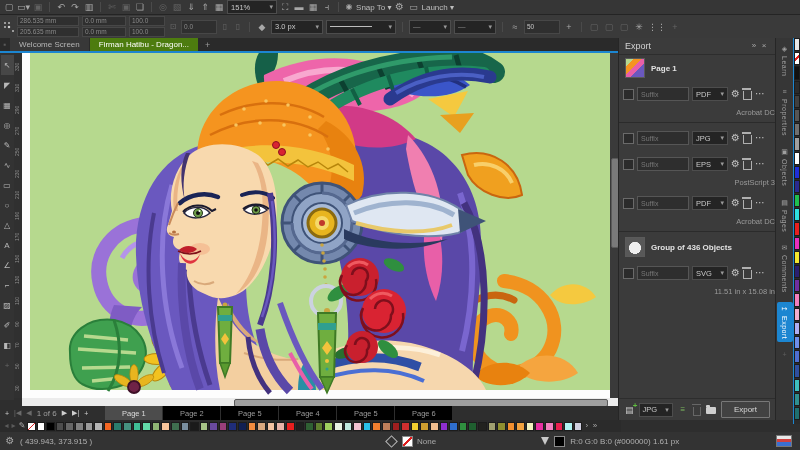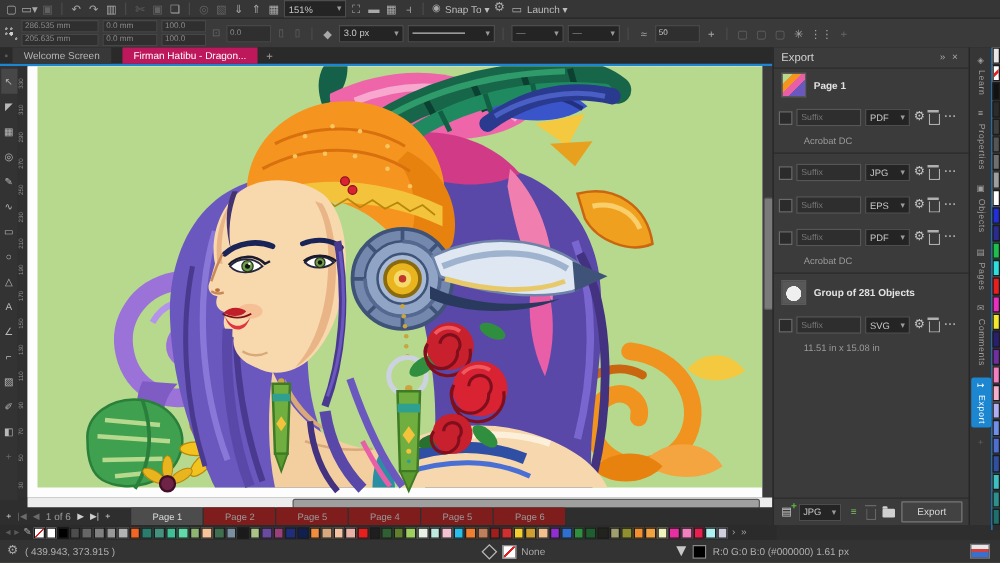--- a/index.html
+++ b/index.html
@@ -27,21 +27,21 @@
   .dotgrid{width:11px;height:11px;background:
      radial-gradient(circle at 2px 2px,#9a9a9a 1px,transparent 1.2px),
      radial-gradient(circle at 6px 2px,#9a9a9a 1px,transparent 1.2px),
      radial-gradient(circle at 2px 6px,#9a9a9a 1px,transparent 1.2px),
      radial-gradient(circle at 6px 6px,#cfcfcf 1.4px,transparent 1.6px),
      radial-gradient(circle at 10px 10px,#9a9a9a 1px,transparent 1.2px);}
   
   #tabbar{left:0;top:38px;width:618px;height:13px;background:#2a2a2a;border-bottom:2px solid #1c86d1;
           display:flex;align-items:stretch;}
   .doctab{display:flex;align-items:center;padding:0 9px;font-size:8px;color:#b5b5b5;background:#383838;margin-right:1px;}
-  .doctab.active{background:#be185d;color:#fff;margin-left:8px;}
+  .doctab.active{background:#4d7c0f;color:#fff;}
   .newtab{display:flex;align-items:center;padding:0 6px;color:#9a9a9a;font-size:9px;}
   
   #hruler{left:22px;top:53px;width:588px;height:7px;background:#303030;border-bottom:1px solid #202020;overflow:hidden;}
   #hruler span{position:absolute;top:0;font-size:5.5px;color:#8f8f8f;line-height:7px;}
   #hruler .unit{color:#9f9f9f;}
   #vruler{left:14px;top:53px;width:8px;height:345px;background:#303030;border-right:1px solid #202020;overflow:hidden;}
   #vruler span{position:absolute;left:0;font-size:5px;color:#8f8f8f;transform:rotate(-90deg);transform-origin:4px 4px;width:14px;}
   
   #toolbox{left:0;top:53px;width:14px;height:345px;background:#333333;display:flex;flex-direction:column;align-items:center;padding-top:2px;}
   .tool{width:13px;height:20px;display:flex;align-items:center;justify-content:center;font-size:8px;color:#b8b8b8;}
@@ -50,21 +50,21 @@
   #canvas{left:22px;top:53px;width:588px;height:345px;background:#fdfdfd;}
   #vscroll{left:610px;top:53px;width:8px;height:345px;background:#3a3a3a;}
   #vscroll .thumb{position:absolute;left:1px;top:105px;width:6px;height:88px;background:#7a7a7a;border-radius:2px;}
   #hscroll{left:22px;top:398px;width:596px;height:8px;background:#ececec;}
   #hscroll .thumb{position:absolute;left:212px;top:1px;width:372px;height:6px;background:#9f9f9f;border-radius:2px;}
   
   #pagebar{left:0;top:406px;width:618px;height:14px;background:#2e2e2e;display:flex;align-items:center;
            font-size:8px;color:#9f9f9f;gap:5px;padding-left:5px;}
   #pagebar .nav{font-size:7px;color:#cfcfcf;}
   #pagetabs{display:flex;margin-left:12px;}
-  .ptab{width:57px;height:14px;display:flex;align-items:center;justify-content:center;background:#7f1d1d;
+  .ptab{width:57px;height:14px;display:flex;align-items:center;justify-content:center;background:#000000;
         color:#9a9a9a;margin-right:1px;font-size:7.5px;}
   .ptab.active{background:#4c4c4c;color:#dcdcdc;}
   
   #palette{left:0;top:420px;width:618px;height:12px;background:#2b2b2b;display:flex;align-items:center;padding-left:3px;}
   .sw{width:8.6px;height:9px;margin-right:1px;border:1px solid #1c1c1c;box-sizing:border-box;flex:none;}
   .sw.none{background:linear-gradient(135deg,transparent 43%,#e02020 43%,#e02020 57%,transparent 57%),#fff;}
   
   #statusbar{left:0;top:432px;width:800px;height:18px;background:#333333;display:flex;align-items:center;
              font-size:8px;color:#a8a8a8;}
   .swatchbox{width:11px;height:11px;border:1px solid #8a8a8a;box-sizing:border-box;}
@@ -85,21 +85,21 @@
   .exp-item{height:26px;display:flex;align-items:center;gap:3px;padding:0 4px;}
   .chk{width:9px;height:9px;border:1px solid #6a6a6a;background:#2b2b2b;flex:none;}
   .suffix{width:44px;height:12px;background:#2e2e2e;border:1px solid #565656;color:#cfcfcf;
           font-size:7px;padding:0 3px;font-family:inherit;}
   .suffix::placeholder{color:#777;}
   .fmt{width:36px;height:14px;box-sizing:border-box;}
   .mini{color:#c2c2c2;font-size:10px;line-height:10px;}
   .trash{position:relative;width:7px;height:8px;border:1px solid #b0b0b0;border-top:none;
          border-radius:0 0 1px 1px;display:inline-block;margin-top:3px;}
   .trash::before{content:'';position:absolute;left:-2px;top:-3px;width:9px;height:1.5px;background:#b0b0b0;}
-  .exp-sub{height:13px;font-size:7.5px;color:#9a9a9a;padding-left:24px;line-height:11px;}
+  .exp-sub{height:13px;font-size:7.5px;color:#9a9a9a;padding-left:24px;line-height:11px;text-align:right;}
   .grp-div{height:1px;background:#2b2b2b;margin:2px 0;}
   #exp-foot{position:absolute;left:0;bottom:0;width:157px;height:22px;display:flex;align-items:center;
             gap:5px;padding:0 6px;border-top:1px solid #2d2d2d;box-sizing:border-box;}
   .addfile{position:relative;font-size:9px;color:#c8c8c8;font-style:normal;}
   .addfile i{position:absolute;right:-4px;top:-4px;color:#5fbf3f;font-style:normal;font-size:8px;font-weight:bold;}
   .folder{width:10px;height:7px;background:#cfcfcf;position:relative;border-radius:1px;margin-top:2px;}
   .folder::before{content:'';position:absolute;top:-2px;left:0;width:4px;height:2px;background:#cfcfcf;border-radius:1px 1px 0 0;}
   #exp-btn{height:15px;padding:0 12px;border:1px solid #787878;background:#424242;color:#d8d8d8;
            font-size:8px;display:flex;align-items:center;border-radius:1px;margin-left:auto;}
   
@@ -637,36 +637,37 @@
           <span class="chk"></span>
           <input class="suffix" placeholder="Suffix" style="">
           <div class="combo fmt">
             <span>EPS</span>
             <span class="car">▾</span>
           </div>
           <span class="mini">⚙</span>
           <span class="trash"></span>
           <span class="mini">⋯</span>
         </div>
+        <div class="exp-sub">PostScript 3</div>
         <div class="exp-item">
           <span class="chk"></span>
           <input class="suffix" placeholder="Suffix" style="">
           <div class="combo fmt">
             <span>PDF</span>
             <span class="car">▾</span>
           </div>
           <span class="mini">⚙</span>
           <span class="trash"></span>
           <span class="mini">⋯</span>
         </div>
         <div class="exp-sub">Acrobat DC</div>
         <div class="grp-div"></div>
         <div class="grp-head">
           <span class="thumb thumb3"></span>
-          <span class="grp-name">Group of 281 Objects</span>
+          <span class="grp-name">Group of 436 Objects</span>
         </div>
         <div class="exp-item">
           <span class="chk"></span>
           <input class="suffix" placeholder="Suffix" style="">
           <div class="combo fmt">
             <span>SVG</span>
             <span class="car">▾</span>
           </div>
           <span class="mini">⚙</span>
           <span class="trash"></span>

